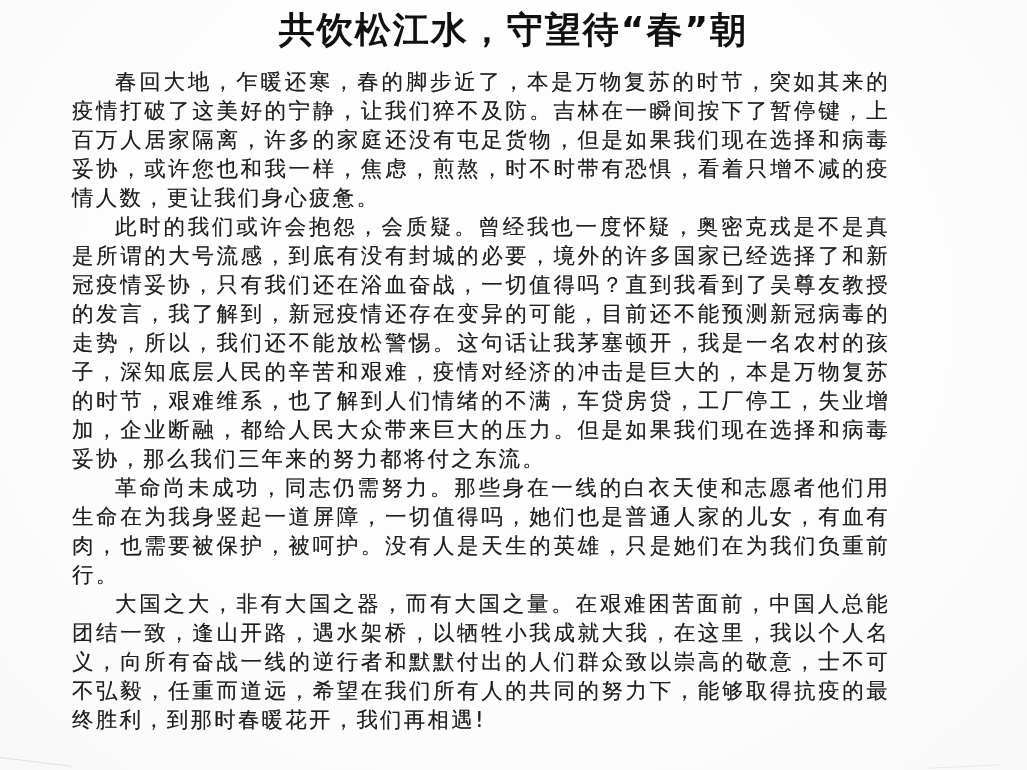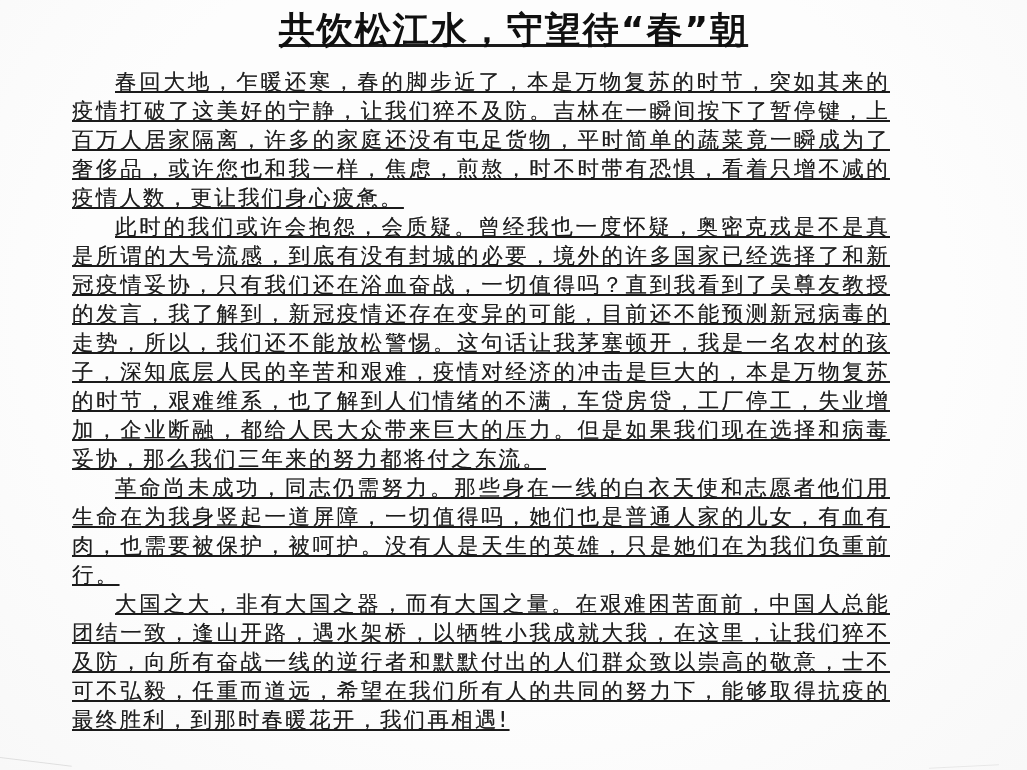--- a/index.html
+++ b/index.html
@@ -8,21 +8,20 @@
     background: #ffffff;
   }
   .page {
     position: relative;
     width: 1027px;
     height: 770px;
     overflow: hidden;
     background: radial-gradient(ellipse at 50% 40%, #fdfdfd 60%, #f8f8f8 100%);
     font-family: "DejaVu Sans", sans-serif;
     color: #1b1b1b;
-    text-decoration: underline;
   }
   .doc-title {
     margin: 0;
     padding-top: 6px;
     text-align: center;
     font-size: 36px;
     font-weight: 700;
     letter-spacing: 2px;
     color: #101010;
   }
@@ -60,21 +59,21 @@
     transform: rotate(-3deg);
   }
 </style>
 </head>
 <body>
 
 <div class="page">
   <h1 class="doc-title">共饮松江水，守望待“春”朝</h1>
 
   <div class="doc-body">
-    <p>春回大地，乍暖还寒，春的脚步近了，本是万物复苏的时节，突如其来的疫情打破了这美好的宁静，让我们猝不及防。吉林在一瞬间按下了暂停键，上百万人居家隔离，许多的家庭还没有屯足货物，平时简单的蔬菜竟一瞬成为了奢侈品，或许您也和我一样，焦虑，煎熬，时不时带有恐惧，看着只增不减的疫情人数，更让我们身心疲惫。</p>
+    <p>春回大地，乍暖还寒，春的脚步近了，本是万物复苏的时节，突如其来的疫情打破了这美好的宁静，让我们猝不及防。吉林在一瞬间按下了暂停键，上百万人居家隔离，许多的家庭还没有屯足货物，但是如果我们现在选择和病毒妥协，或许您也和我一样，焦虑，煎熬，时不时带有恐惧，看着只增不减的疫情人数，更让我们身心疲惫。</p>
     <p>此时的我们或许会抱怨，会质疑。曾经我也一度怀疑，奥密克戎是不是真是所谓的大号流感，到底有没有封城的必要，境外的许多国家已经选择了和新冠疫情妥协，只有我们还在浴血奋战，一切值得吗？直到我看到了吴尊友教授的发言，我了解到，新冠疫情还存在变异的可能，目前还不能预测新冠病毒的走势，所以，我们还不能放松警惕。这句话让我茅塞顿开，我是一名农村的孩子，深知底层人民的辛苦和艰难，疫情对经济的冲击是巨大的，本是万物复苏的时节，艰难维系，也了解到人们情绪的不满，车贷房贷，工厂停工，失业增加，企业断融，都给人民大众带来巨大的压力。但是如果我们现在选择和病毒妥协，那么我们三年来的努力都将付之东流。</p>
     <p>革命尚未成功，同志仍需努力。那些身在一线的白衣天使和志愿者他们用生命在为我身竖起一道屏障，一切值得吗，她们也是普通人家的儿女，有血有肉，也需要被保护，被呵护。没有人是天生的英雄，只是她们在为我们负重前行。</p>
-    <p>大国之大，非有大国之器，而有大国之量。在艰难困苦面前，中国人总能团结一致，逢山开路，遇水架桥，以牺牲小我成就大我，在这里，让我们猝不及防，向所有奋战一线的逆行者和默默付出的人们群众致以崇高的敬意，士不可不弘毅，任重而道远，希望在我们所有人的共同的努力下，能够取得抗疫的最终胜利，到那时春暖花开，我们再相遇!</p>
+    <p>大国之大，非有大国之器，而有大国之量。在艰难困苦面前，中国人总能团结一致，逢山开路，遇水架桥，以牺牲小我成就大我，在这里，我以个人名义，向所有奋战一线的逆行者和默默付出的人们群众致以崇高的敬意，士不可不弘毅，任重而道远，希望在我们所有人的共同的努力下，能够取得抗疫的最终胜利，到那时春暖花开，我们再相遇!</p>
   </div>
 
   <div class="edge-mark bl"></div>
   <div class="edge-mark br"></div>
 </div>
 
 </body></html>

